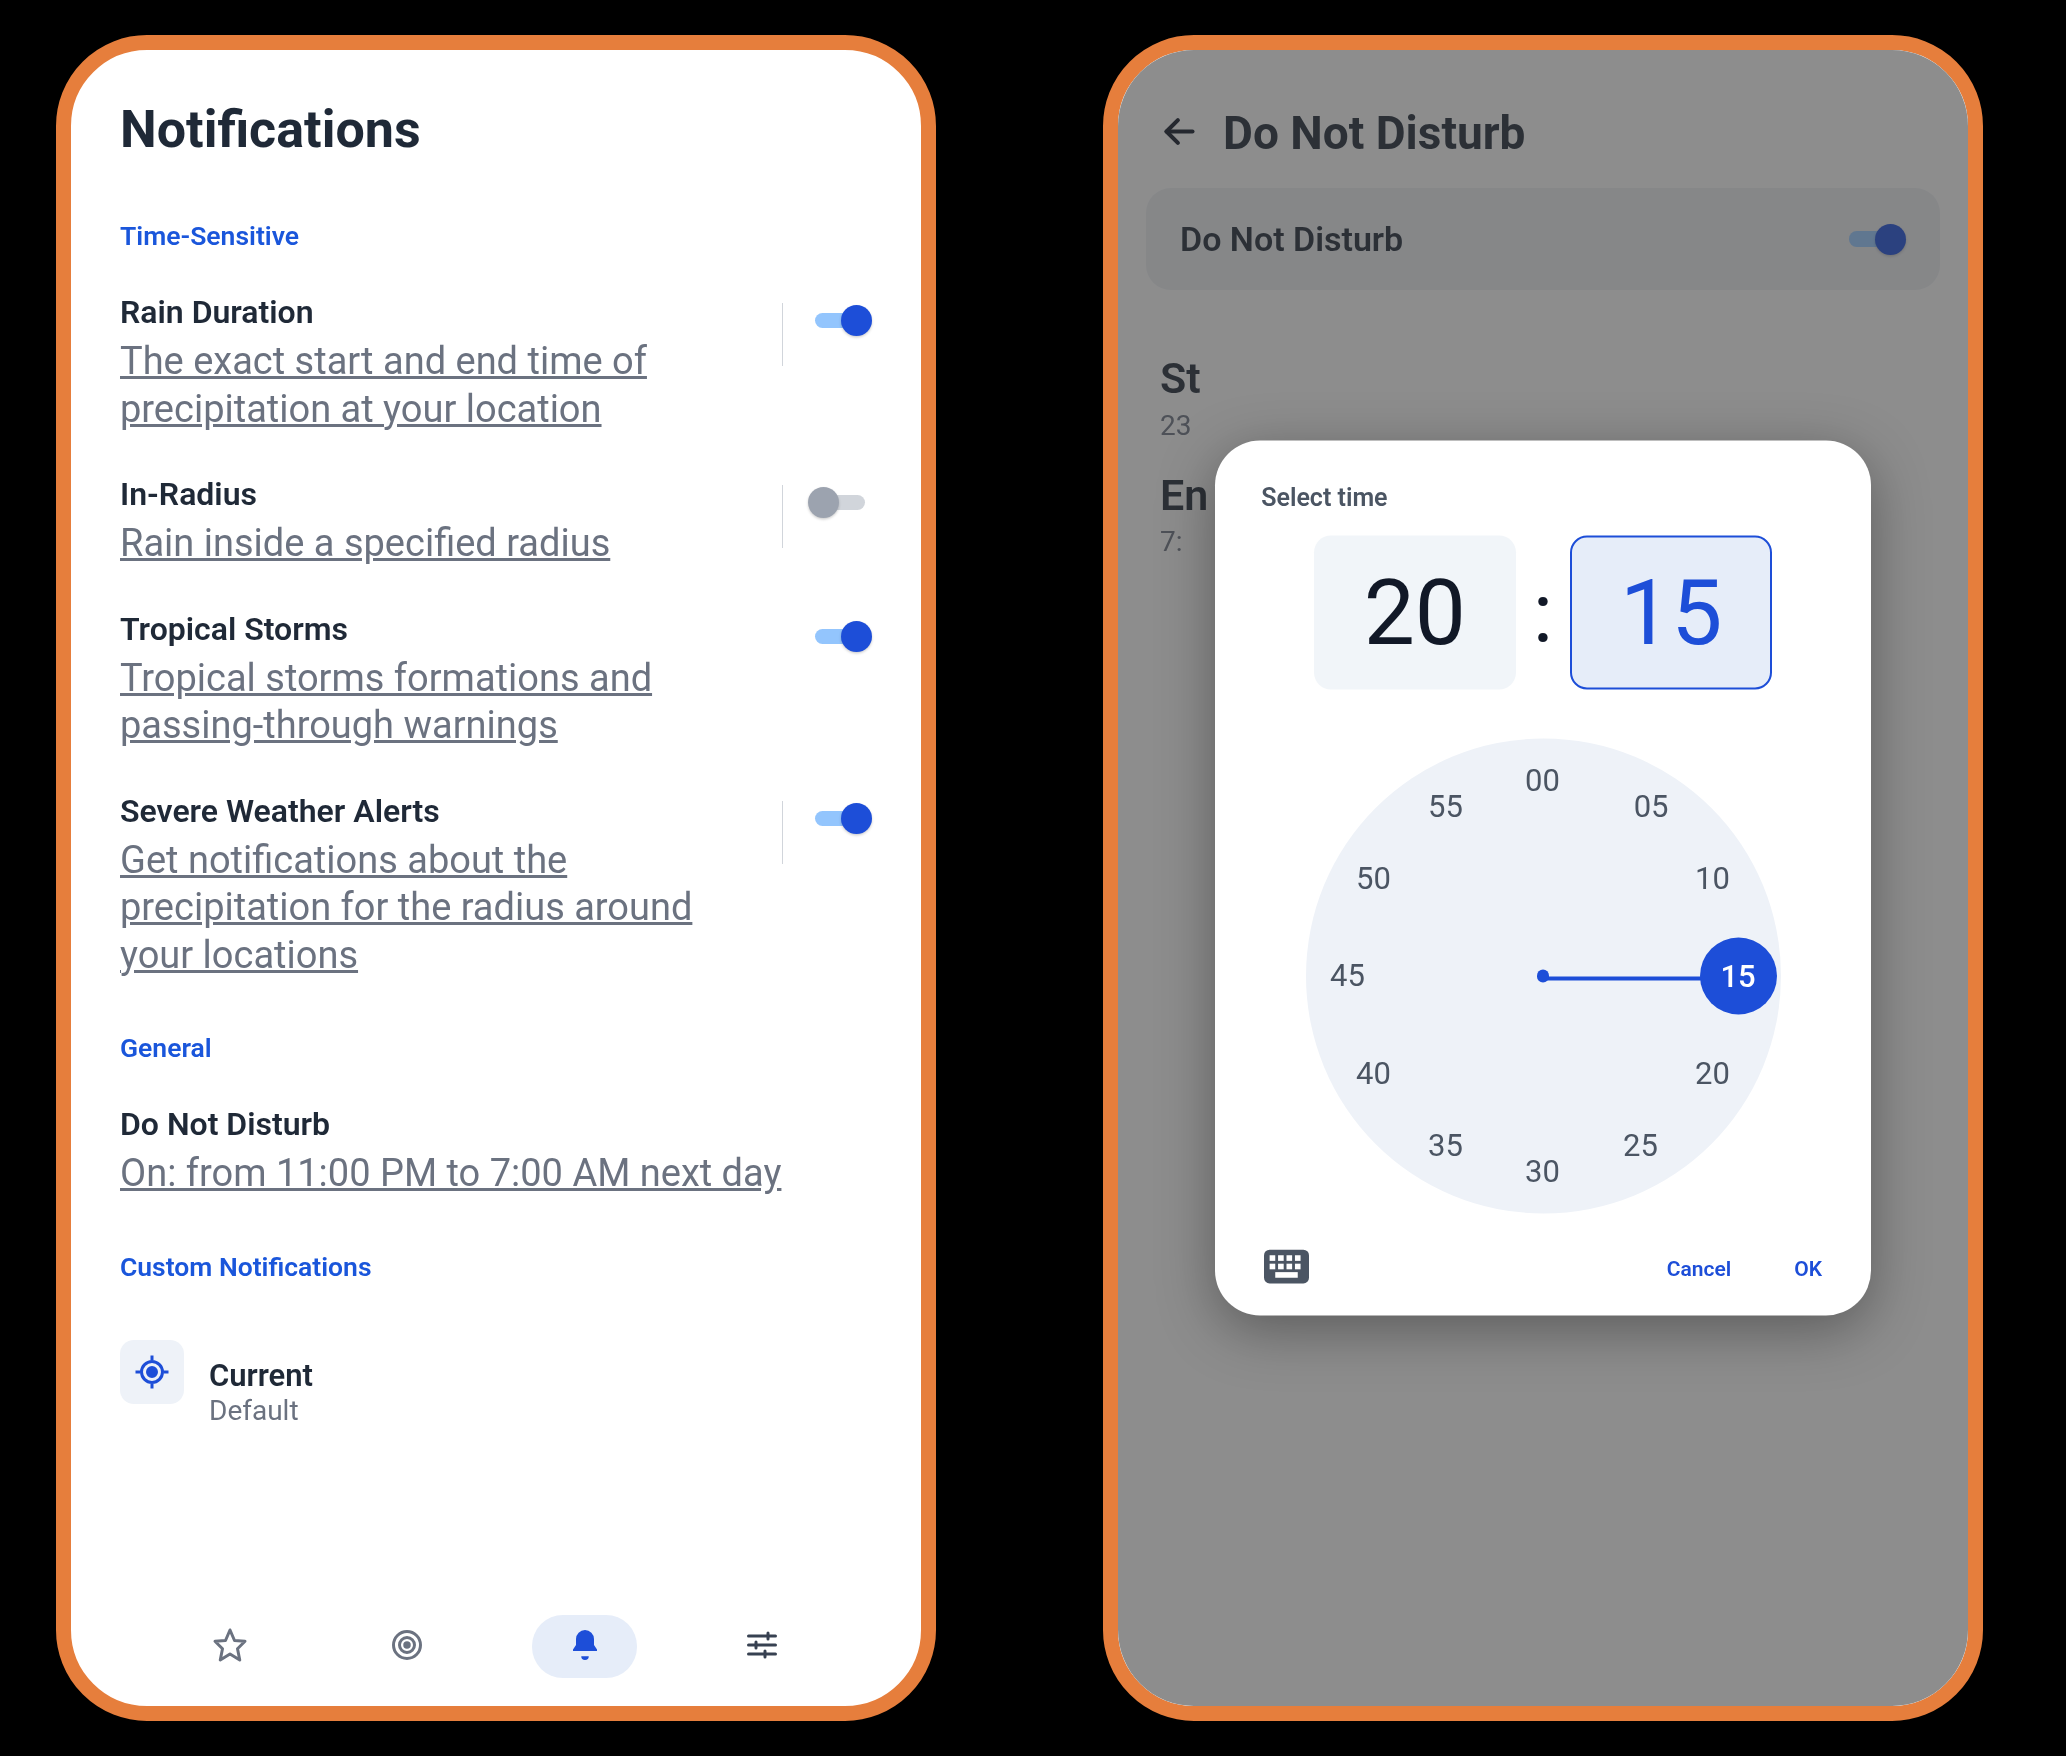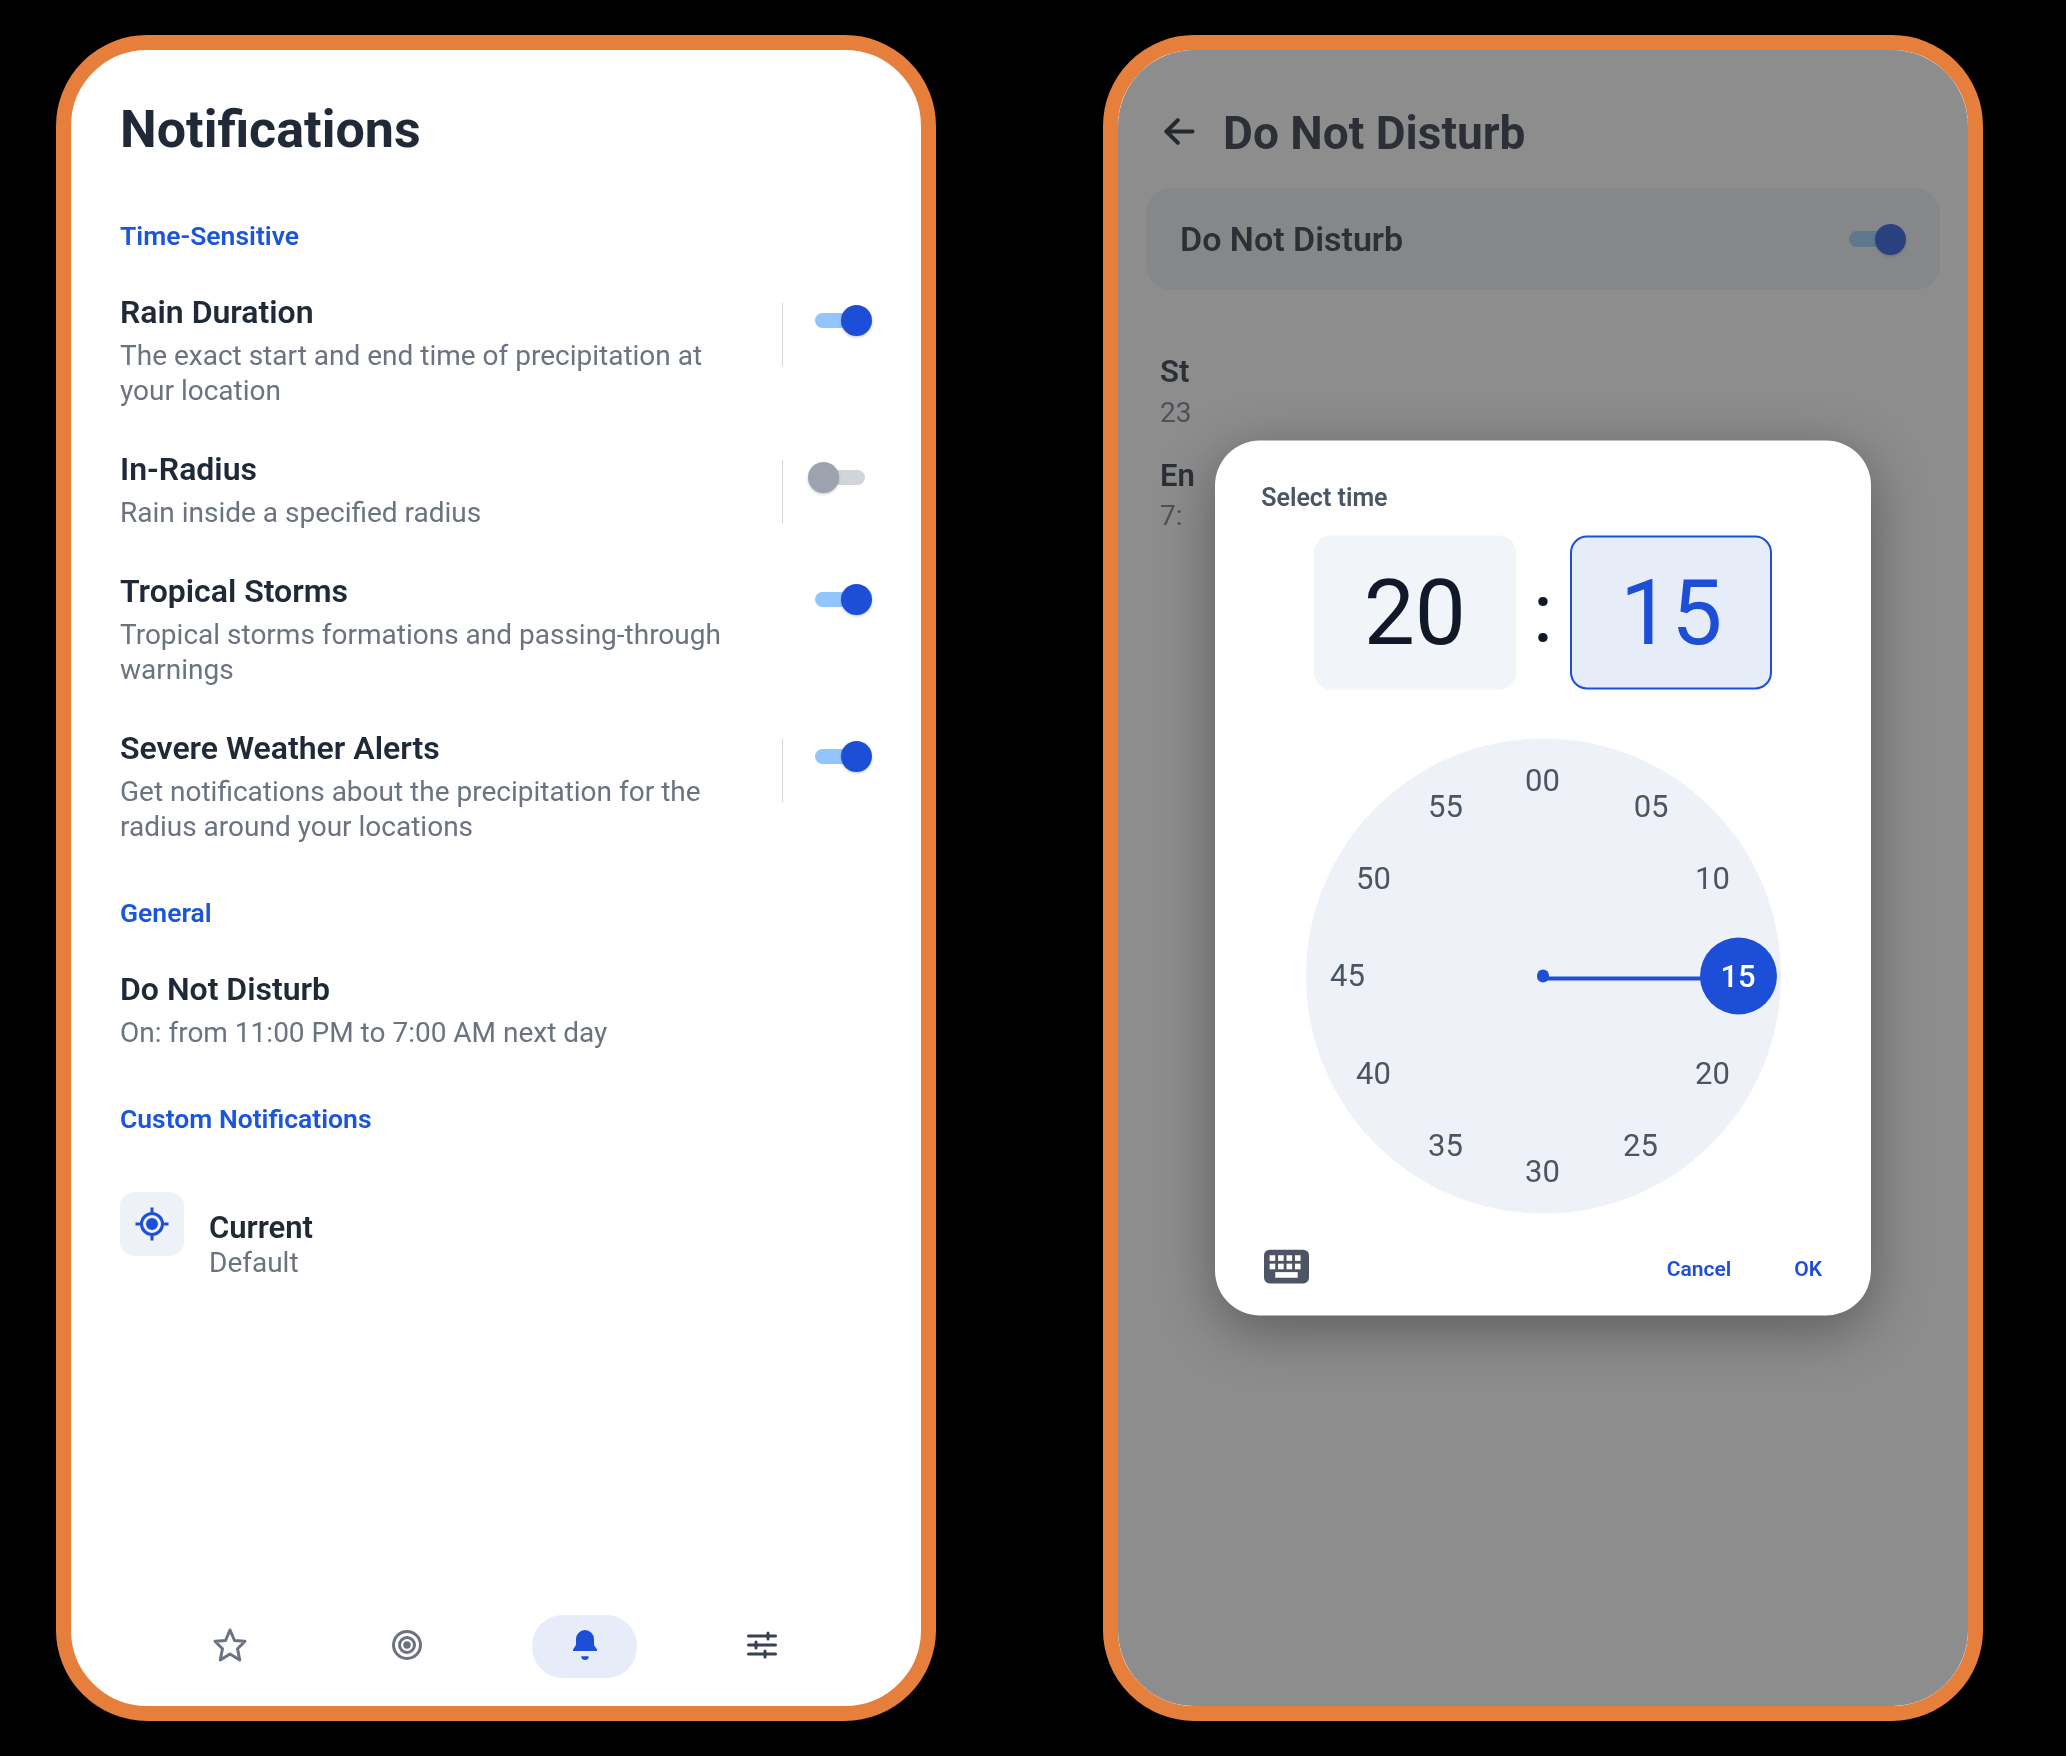--- a/index.html
+++ b/index.html
@@ -42,21 +42,21 @@
   
   .notif-screen { width: 100%; height: 100%; display: flex; flex-direction: column; padding: 28px 49px 0 49px; }
   .page-title { font-size: 52px; font-weight: 700; color: var(--text-dark); margin: 21px 0 28px 0; }
   .section-label { font-size: 26.5px; font-weight: 600; color: var(--blue); margin: 32px 0 21px 0; }
   .setting-row {
     display: flex; align-items: flex-start; justify-content: flex-start;
     padding: 21px 0; gap: 21px;
   }
   .setting-row .txt { flex: 1; }
   .setting-row .title { font-size: 32px; font-weight: 600; color: var(--text-dark); margin-bottom: 7px; }
-  .setting-row .desc  { font-size: 28px; color: var(--text-grey); line-height: 1.25; }
+  .setting-row .desc  { font-size: 38px; color: var(--text-grey); line-height: 1.25; text-decoration: underline; }
   .switch-col { display: flex; align-items: flex-start; padding-top: 9.8px; }
   .divider-slot { width: 1.4px; height: 63px; background: #d1d5db; margin: 0 25px 0 14px; }
 
   .switch { width: 64px; height: 35px; position: relative; }
   .switch .track { position: absolute; left: 7px; right: 7px; top: 9.8px; height: 15.4px; border-radius: 7.7px; background: #93c5fd; }
   .switch.off .track { background: #d1d5db; }
   .switch .thumb { position: absolute; width: 31px; height: 31px; border-radius: 50%; top: 2.1px; background: var(--blue-accent); right: 0; box-shadow: 0 1.4px 2.8px rgba(0,0,0,.2); }
   .switch.off .thumb { background: var(--switch-off); right: auto; left: 0; }
 
   .custom-row { display: flex; align-items: center; gap: 25px; padding: 14px 0; }
@@ -83,21 +83,21 @@
   .dnd-header svg { width: 39px; height: 39px; }
   .dnd-header .t { font-size: 46px; font-weight: 700; color: var(--text-dark); }
   .dnd-card {
     margin: 0 28px; background: #e6e8ec; border-radius: 25px;
     display: flex; align-items: center; justify-content: space-between;
     padding: 31px 34px;
   }
   .dnd-card .lbl { font-size: 34px; font-weight: 600; color: var(--text-dark); }
   .dnd-rows { padding: 35px 42px; }
   .dnd-rows .r { margin: 28px 0; }
-  .dnd-rows .r .k { font-size: 31px; font-weight: 600; color: var(--text-dark); }
+  .dnd-rows .r .k { font-size: 43px; font-weight: 600; color: var(--text-dark); }
   .dnd-rows .r .v { font-size: 28px; color: var(--text-grey); margin-top: 5.6px; }
 
   .overlay { position: absolute; inset: 0; background: var(--overlay); }
 
   .time-dialog {
     position: absolute;
     left: 50%; top: 50%;
     transform: translate(-50%, -50%);
     width: 656px;
     background: var(--white);

